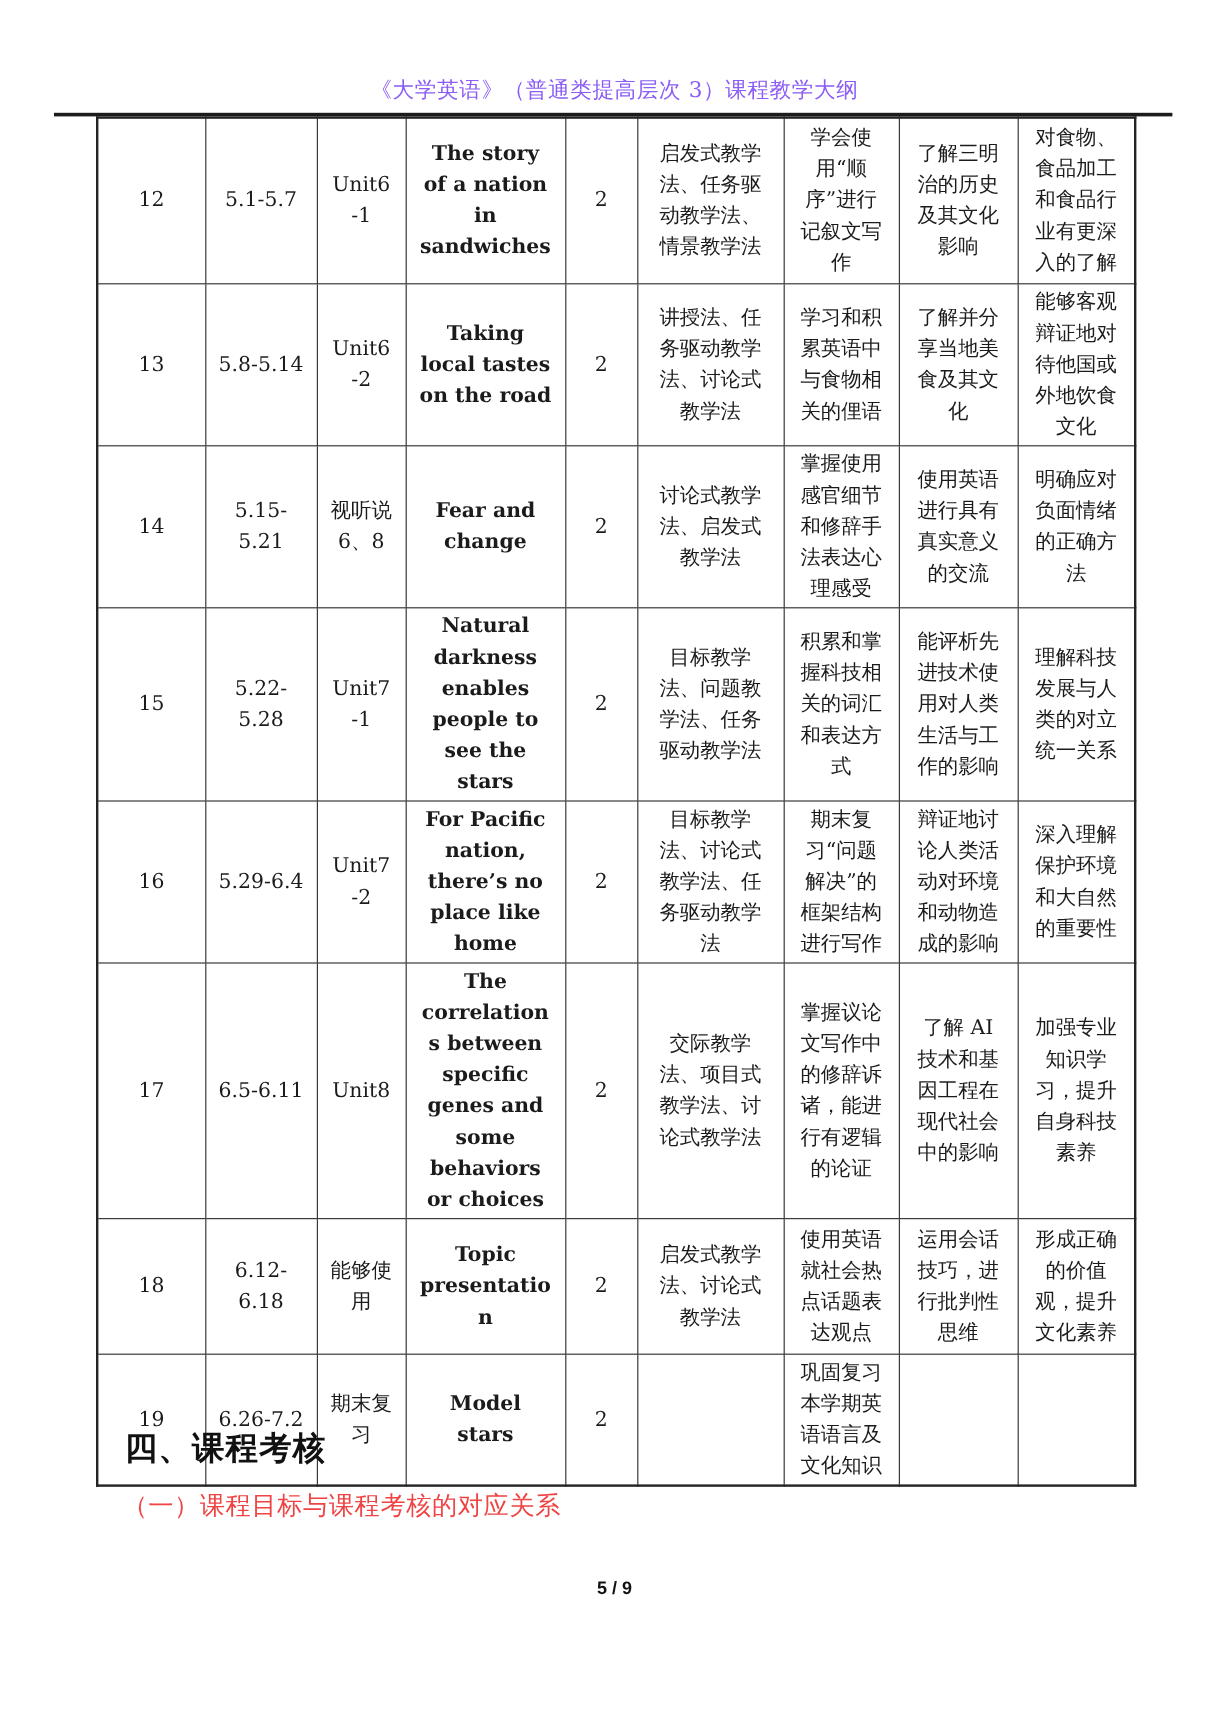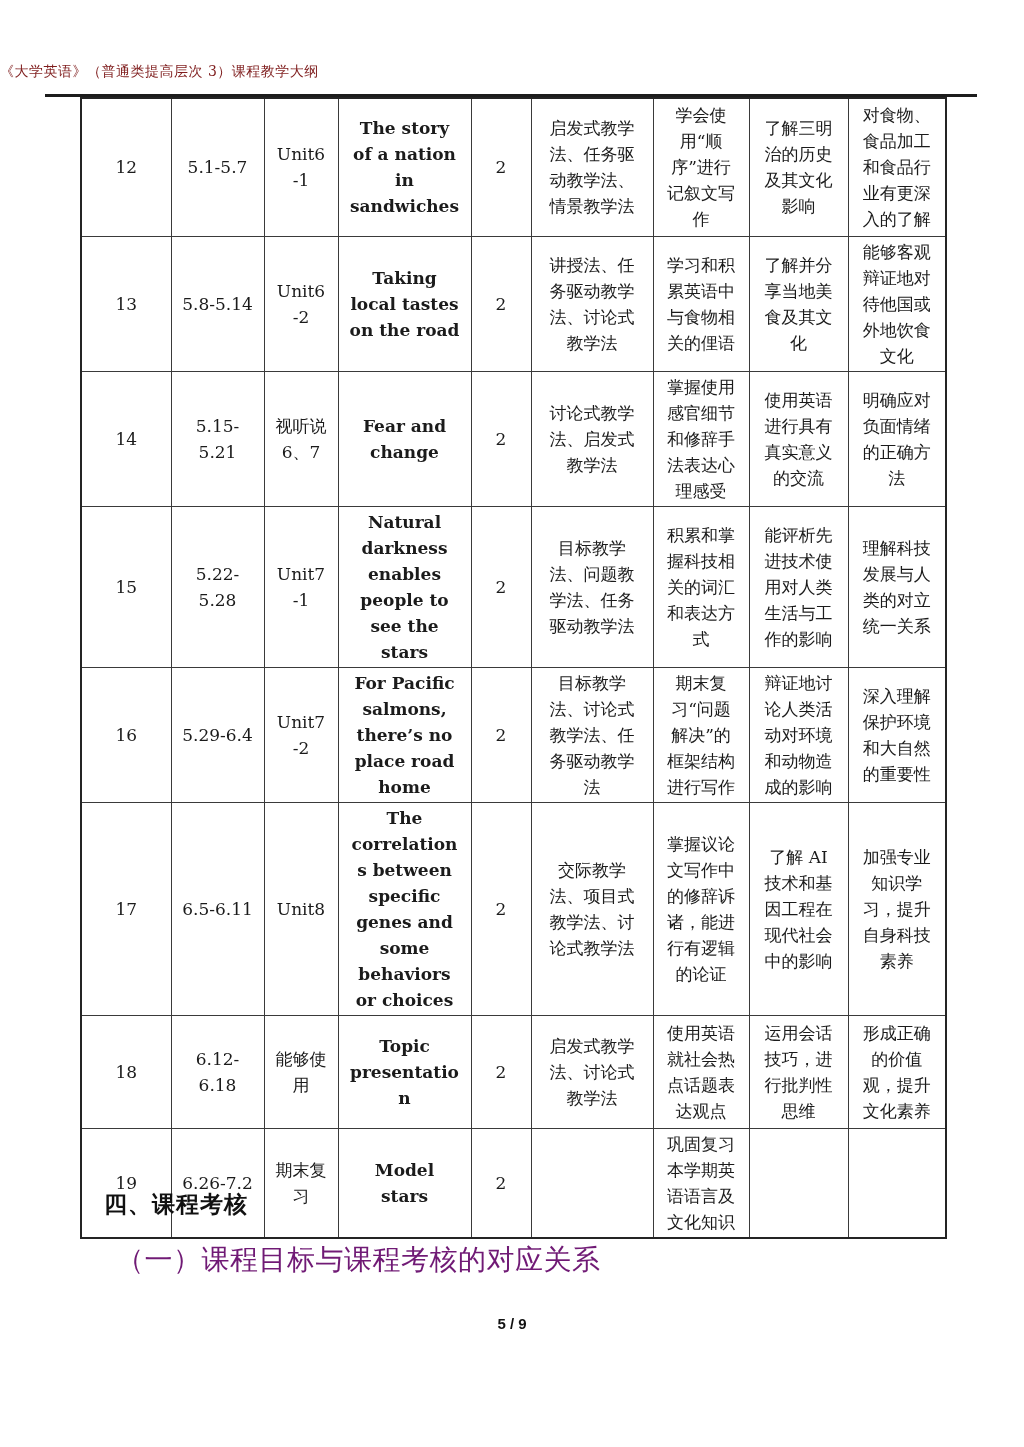--- a/index.html
+++ b/index.html
@@ -6,22 +6,22 @@
   body {
     width: 1024px; height: 1447px;
     background: #ffffff;
     position: relative;
     font-family: "DejaVu Serif", "Liberation Serif", serif;
     color: #1b1b1b;
     overflow: hidden;
   }
   .doc-header {
     position: absolute; top: 63px; left: 0; width: 1024px;
-    text-align: left; font-size: 14px; letter-spacing: 0.5px;
-    color: #7f1d1d;
+    text-align: center; font-size: 18px; letter-spacing: 0.5px;
+    color: #8b5cf6;
   }
   .header-rule {
     position: absolute; top: 94px; left: 45px;
     width: 932px; height: 3px; background: #1c1c1c;
   }
   table.schedule {
     position: absolute; top: 97px; left: 80px;
     width: 865px;
     border-collapse: collapse; table-layout: fixed;
     border: 2px solid #242424;
@@ -38,26 +38,26 @@
   tr.r0 { height: 138px; }
   tr.r1 { height: 133px; }
   tr.r2 { height: 132px; }
   tr.r3 { height: 137px; }
   tr.r4 { height: 135px; }
   tr.r5 { height: 185px; }
   tr.r6 { height: 113px; }
   tr.r7 { height: 103px; }
   .sec-heading {
     position: absolute; top: 1189px; left: 104px;
-    font-size: 23px; font-weight: bold; color: #111;
+    font-size: 27px; font-weight: bold; color: #111;
     letter-spacing: 1px;
   }
   .sub-heading {
-    position: absolute; top: 1241px; left: 116px;
-    font-size: 28px; color: #701a75;
+    position: absolute; top: 1241px; left: 102px;
+    font-size: 21px; color: #ef4444;
     letter-spacing: 0.5px;
   }
   .page-number {
     position: absolute; top: 1315px; left: 0; width: 1024px;
     text-align: center;
     font-family: "Liberation Sans", "DejaVu Sans", sans-serif;
     font-size: 15px; font-weight: 600; color: #111;
   }
 </style>
 </head>
@@ -97,21 +97,21 @@
       <td class="en">Taking local tastes on the road</td>
       <td>2</td>
       <td>讲授法、任务驱动教学法、讨论式教学法</td>
       <td>学习和积累英语中与食物相关的俚语</td>
       <td>了解并分享当地美食及其文化</td>
       <td>能够客观辩证地对待他国或外地饮食文化</td>
     </tr>
     <tr class="r2">
       <td>14</td>
       <td>5.15-5.21</td>
-      <td>视听说 6、7</td>
+      <td>视听说 6、8</td>
       <td class="en">Fear and change</td>
       <td>2</td>
       <td>讨论式教学法、启发式教学法</td>
       <td>掌握使用感官细节和修辞手法表达心理感受</td>
       <td>使用英语进行具有真实意义的交流</td>
       <td>明确应对负面情绪的正确方法</td>
     </tr>
     <tr class="r3">
       <td>15</td>
       <td>5.22-5.28</td>
@@ -120,21 +120,21 @@
       <td>2</td>
       <td>目标教学法、问题教学法、任务驱动教学法</td>
       <td>积累和掌握科技相关的词汇和表达方式</td>
       <td>能评析先进技术使用对人类生活与工作的影响</td>
       <td>理解科技发展与人类的对立统一关系</td>
     </tr>
     <tr class="r4">
       <td>16</td>
       <td>5.29-6.4</td>
       <td>Unit7-2</td>
-      <td class="en">For Pacific salmons, there’s no place road home</td>
+      <td class="en">For Pacific nation, there’s no place like home</td>
       <td>2</td>
       <td>目标教学法、讨论式教学法、任务驱动教学法</td>
       <td>期末复习“问题解决”的框架结构进行写作</td>
       <td>辩证地讨论人类活动对环境和动物造成的影响</td>
       <td>深入理解保护环境和大自然的重要性</td>
     </tr>
     <tr class="r5">
       <td>17</td>
       <td>6.5-6.11</td>
       <td>Unit8</td>

